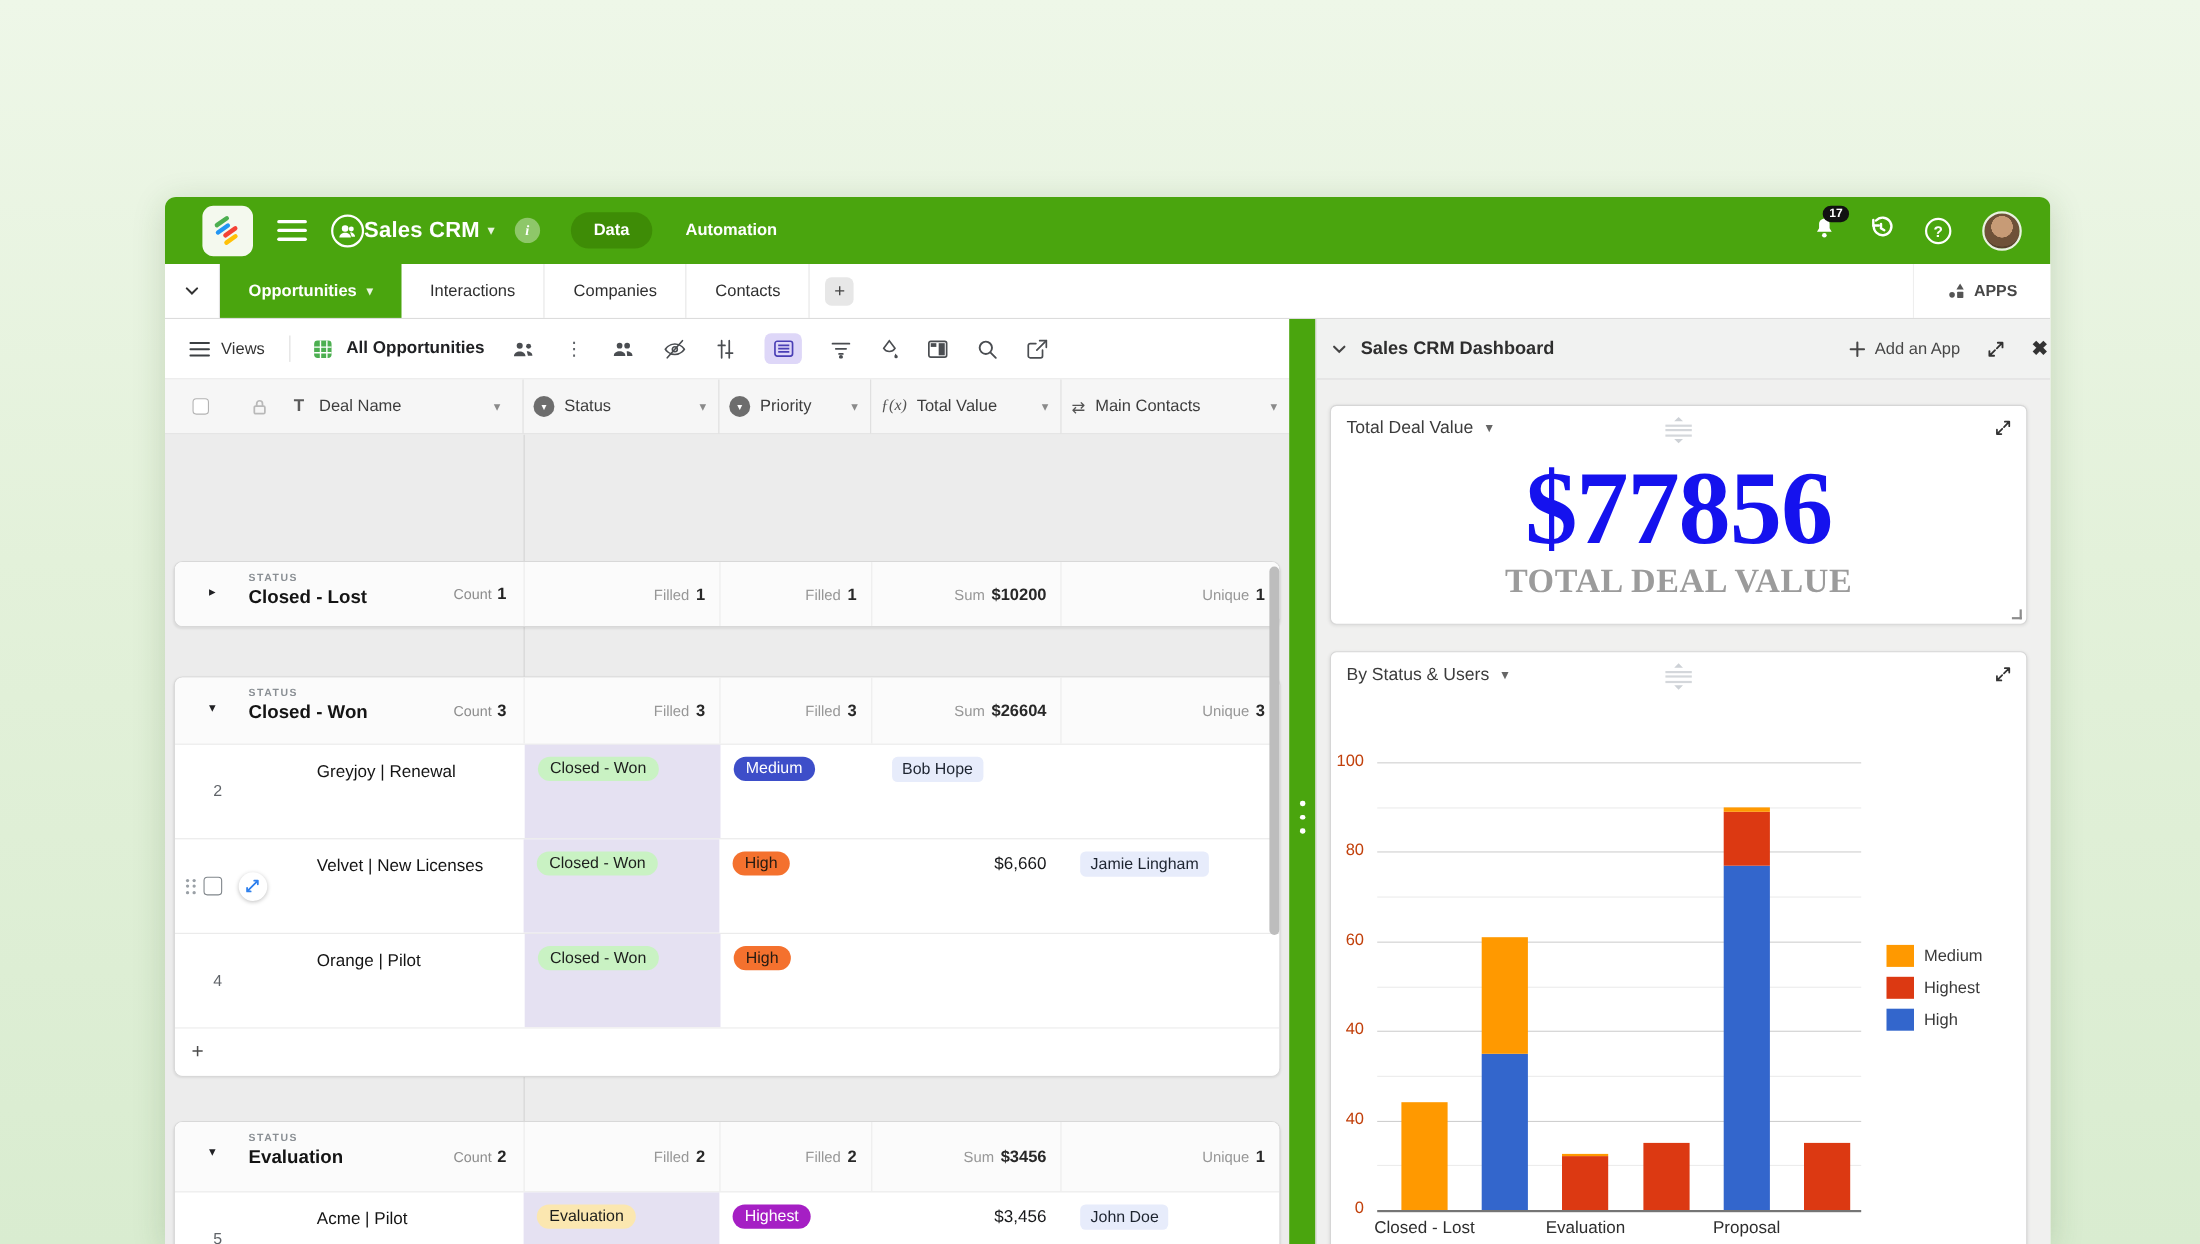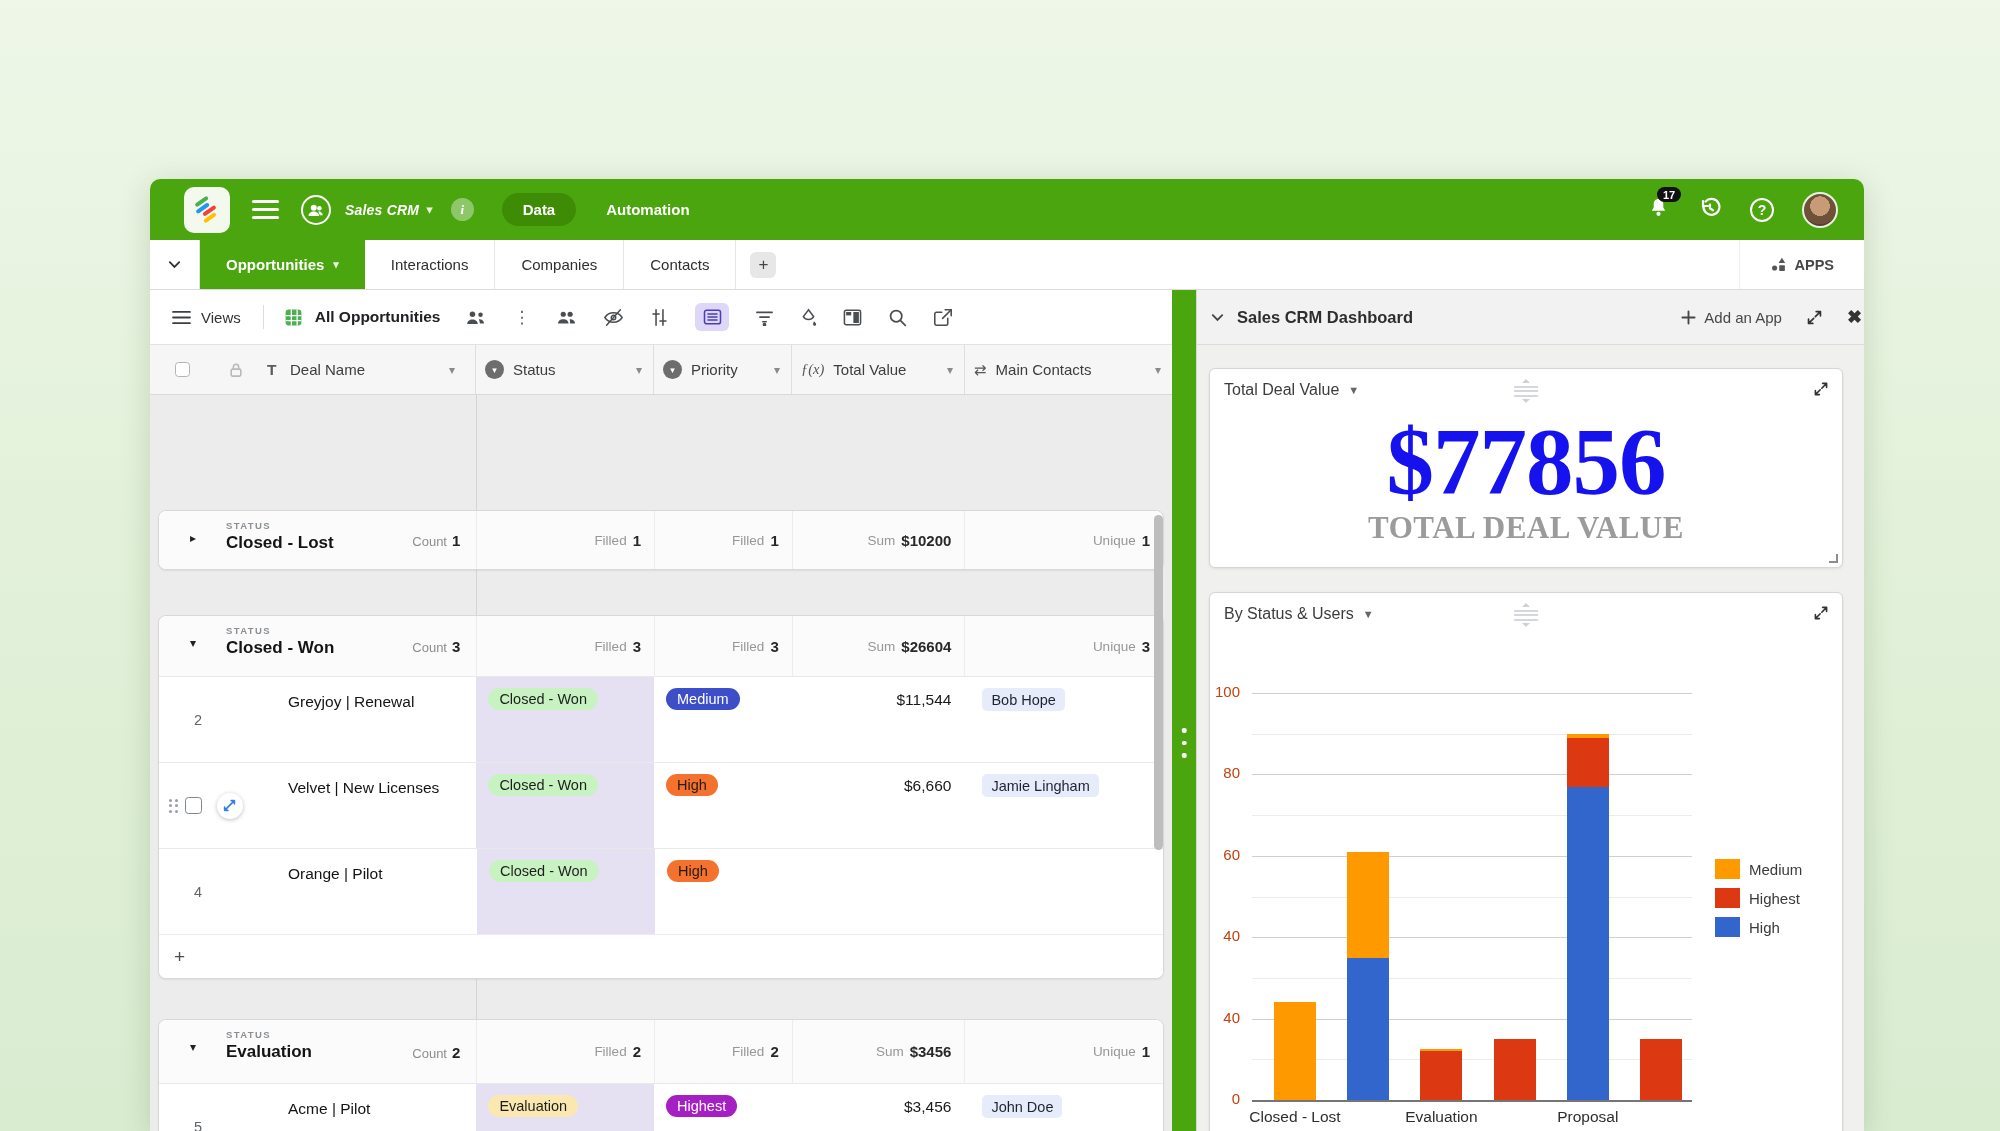--- a/index.html
+++ b/index.html
@@ -8,21 +8,21 @@
 
   .app { position:absolute; left:150px; top:179px; width:1714px; height:952px; background:#fff;
          border-radius:10px 10px 0 0; box-shadow:0 6px 30px rgba(40,80,20,.18); overflow:hidden; }
 
   
   .topbar { position:absolute; left:0; top:0; right:0; height:61px; background:var(--green,#4aa50e); display:flex; align-items:center; }
   .logo { width:46px; height:46px; margin-left:34px; background:#f4f9ee; border-radius:10px; display:flex; align-items:center; justify-content:center; flex:0 0 auto; }
   .hamb { width:27px; margin-left:22px; cursor:pointer; }
   .hamb div { height:3.5px; background:#fff; border-radius:2px; margin:4.5px 0; }
   .tb-avatar-outline { width:30px; height:30px; border:2px solid #fff; border-radius:50%; margin-left:22px; display:flex; align-items:center; justify-content:center; }
-  .tb-title { color:#fff; font-size:14px; font-weight:700; margin-left:14px; letter-spacing:.2px;font-style:italic; }
+  .tb-title { color:#fff; font-size:20px; font-weight:700; letter-spacing:.2px; }
   .tb-caret { color:#e8f3df; font-size:13px; margin-left:7px; }
   .info-dot { width:23px; height:23px; border-radius:50%; background:rgba(255,255,255,.38); color:#fff; font-size:13px; font-weight:700; display:flex; align-items:center; justify-content:center; margin-left:18px; font-family:"Liberation Serif",serif; font-style:italic; }
   .pill-data { margin-left:28px; background:var(--green-dark,#3e8c06); color:#fff; font-size:15px; font-weight:600; padding:8px 21px; border-radius:19px; }
   .nav-plain { color:#fff; font-size:15px; font-weight:600; margin-left:30px; }
   .tb-right { margin-left:auto; display:flex; align-items:center; gap:28px; margin-right:26px; }
   .bell-wrap { position:relative; }
   .badge { position:absolute; top:-9px; left:10px; background:#111; color:#fff; font-size:11px; font-weight:700; padding:1.5px 6px; border-radius:9px; }
   .help-circle { width:24px; height:24px; border:2px solid #fff; border-radius:50%; color:#fff; font-weight:700; font-size:14px; display:flex; align-items:center; justify-content:center; }
   .user-photo { width:36px; height:36px; border-radius:50%; background:radial-gradient(circle at 50% 38%, #c79b76 0 38%, #6e5138 39% 70%, #57412d 71%); border:2px solid #e9f2e0; }
 
@@ -387,23 +387,20 @@
                   <b>3</b>
                 </div>
               </div>
               <div class="grow" style="height: 86px;">
                 <div class="rc" style="width: 318px;">
                   <span class="rownum">2</span>
                   <div class="dealname">Greyjoy | Renewal</div>
                 </div>
                 <div class="rc" style="width: 178px; background: rgb(229, 225, 242);"><span class="pill" style="background: rgb(201, 242, 195); color: rgb(28, 30, 28);">Closed - Won</span></div>
                 <div class="rc" style="width: 138px;"><span class="pill" style="background: rgb(61, 78, 201); color: rgb(255, 255, 255);">Medium</span></div>
-                <div class="rc" style="width: 173px;">
-                  <div class="val">$11,544</div>
-                </div>
                 <div class="rc" style="width: 199px;"><span class="chip-contact" style="background: rgb(231, 236, 251);">Bob Hope</span></div>
               </div>
               <div class="grow" style="height: 86px;">
                 <div class="rc" style="width: 318px;">
                   <div class="hoverctl">
                     <span class="dots6">
                       <i></i>
                       <i></i>
                       <i></i>
                       <i></i>

